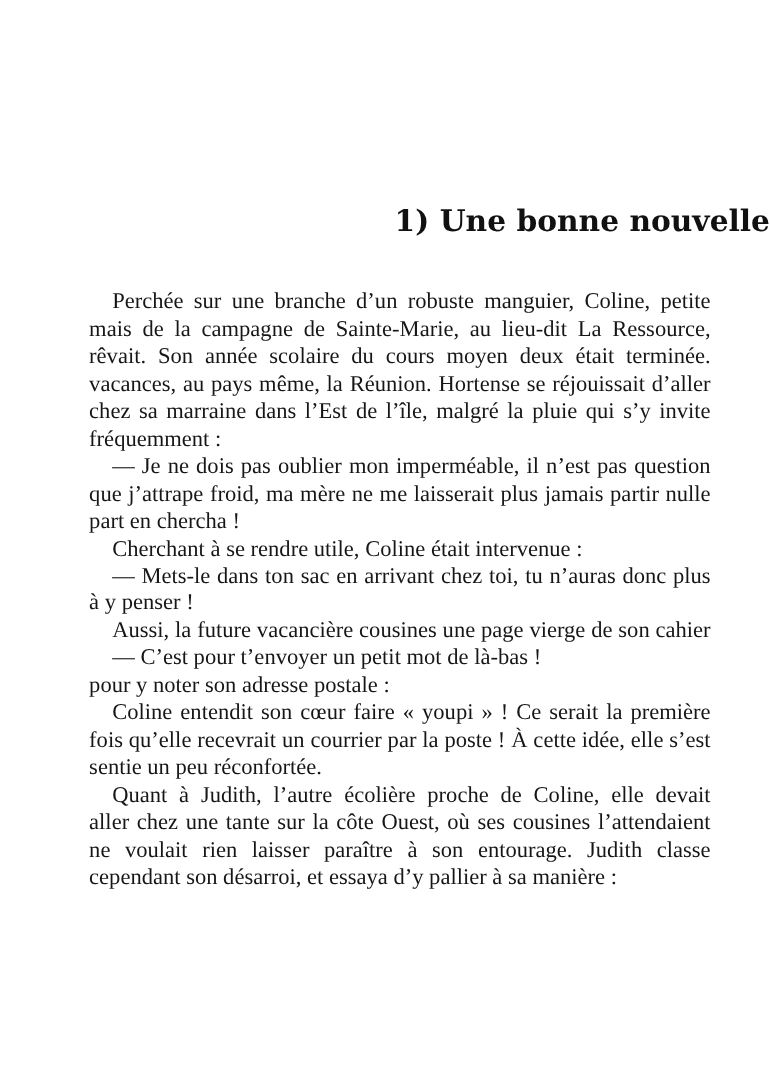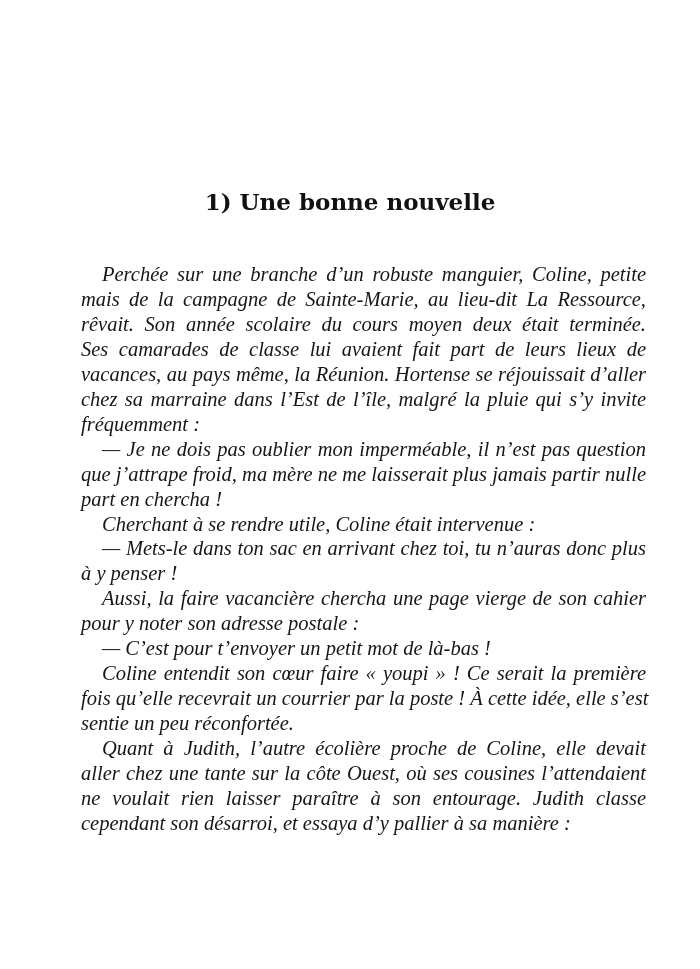--- a/index.html
+++ b/index.html
@@ -1,57 +1,56 @@
 <!DOCTYPE html>
 <html><head>
 <meta charset="utf-8">
 <style>
   html, body { margin: 0; padding: 0; background: #ffffff; }
   body { width: 700px; height: 969px; position: relative; overflow: hidden; }
   .page { position: absolute; left: 0; top: 0; width: 700px; height: 969px; background: #ffffff; }
   .title {
-    position: absolute; left: 0; top: 186px; width: 700px; text-align: center;
+    position: absolute; left: 0; top: 186px; width: 700px; text-align: right;
     font-family: "DejaVu Serif", "Liberation Serif", serif;
-    font-weight: bold; font-size: 23px; color: #111111; letter-spacing: 0px;
+    font-weight: bold; font-size: 27px; color: #111111; letter-spacing: 0px;
     margin: 0; line-height: 32px;
   }
   .body-text {
     position: absolute; left: 81px; top: 262px; width: 565px;
     font-family: "Liberation Serif", "DejaVu Serif", serif;
     font-size: 20.5px; color: #161616;
   }
   .line {
     display: block; height: 24.96px; line-height: 24.96px; white-space: nowrap;
-    text-align: justify; text-align-last: justify; overflow: visible; font-style: italic;
+    text-align: justify; text-align-last: justify; overflow: visible;
   }
   .line.last { text-align-last: left; }
   .line.indent { padding-left: 21px; }
 </style>
 </head>
 <body>
 
 <div class="page">
   <h1 class="title">1) Une bonne nouvelle</h1>
   <div class="body-text">
     <span class="line indent">Perchée sur une branche d’un robuste manguier, Coline, petite</span>
     <span class="line">mais de la campagne de Sainte-Marie, au lieu-dit La Ressource,</span>
     <span class="line">rêvait. Son année scolaire du cours moyen deux était terminée.</span>
-    <span class="line">Ses camarades de classe lui avaient fait part de leurs lieux de</span>
     <span class="line">vacances, au pays même, la Réunion. Hortense se réjouissait d’aller</span>
     <span class="line">chez sa marraine dans l’Est de l’île, malgré la pluie qui s’y invite</span>
     <span class="line last">fréquemment :</span>
     <span class="line indent">— Je ne dois pas oublier mon imperméable, il n’est pas question</span>
     <span class="line">que j’attrape froid, ma mère ne me laisserait plus jamais partir nulle</span>
     <span class="line last">part en chercha !</span>
     <span class="line indent last">Cherchant à se rendre utile, Coline était intervenue :</span>
     <span class="line indent">— Mets-le dans ton sac en arrivant chez toi, tu n’auras donc plus</span>
     <span class="line last">à y penser !</span>
-    <span class="line indent">Aussi, la faire vacancière chercha une page vierge de son cahier</span>
+    <span class="line indent">Aussi, la future vacancière cousines une page vierge de son cahier</span>
+    <span class="line indent last">— C’est pour t’envoyer un petit mot de là-bas !</span>
     <span class="line last">pour y noter son adresse postale :</span>
-    <span class="line indent last">— C’est pour t’envoyer un petit mot de là-bas !</span>
     <span class="line indent">Coline entendit son cœur faire « youpi » ! Ce serait la première</span>
     <span class="line">fois qu’elle recevrait un courrier par la poste ! À cette idée, elle s’est</span>
     <span class="line last">sentie un peu réconfortée.</span>
     <span class="line indent">Quant à Judith, l’autre écolière proche de Coline, elle devait</span>
     <span class="line">aller chez une tante sur la côte Ouest, où ses cousines l’attendaient</span>
     <span class="line">ne voulait rien laisser paraître à son entourage. Judith classe</span>
     <span class="line last">cependant son désarroi, et essaya d’y pallier à sa manière :</span>
   </div>
 </div>
 

